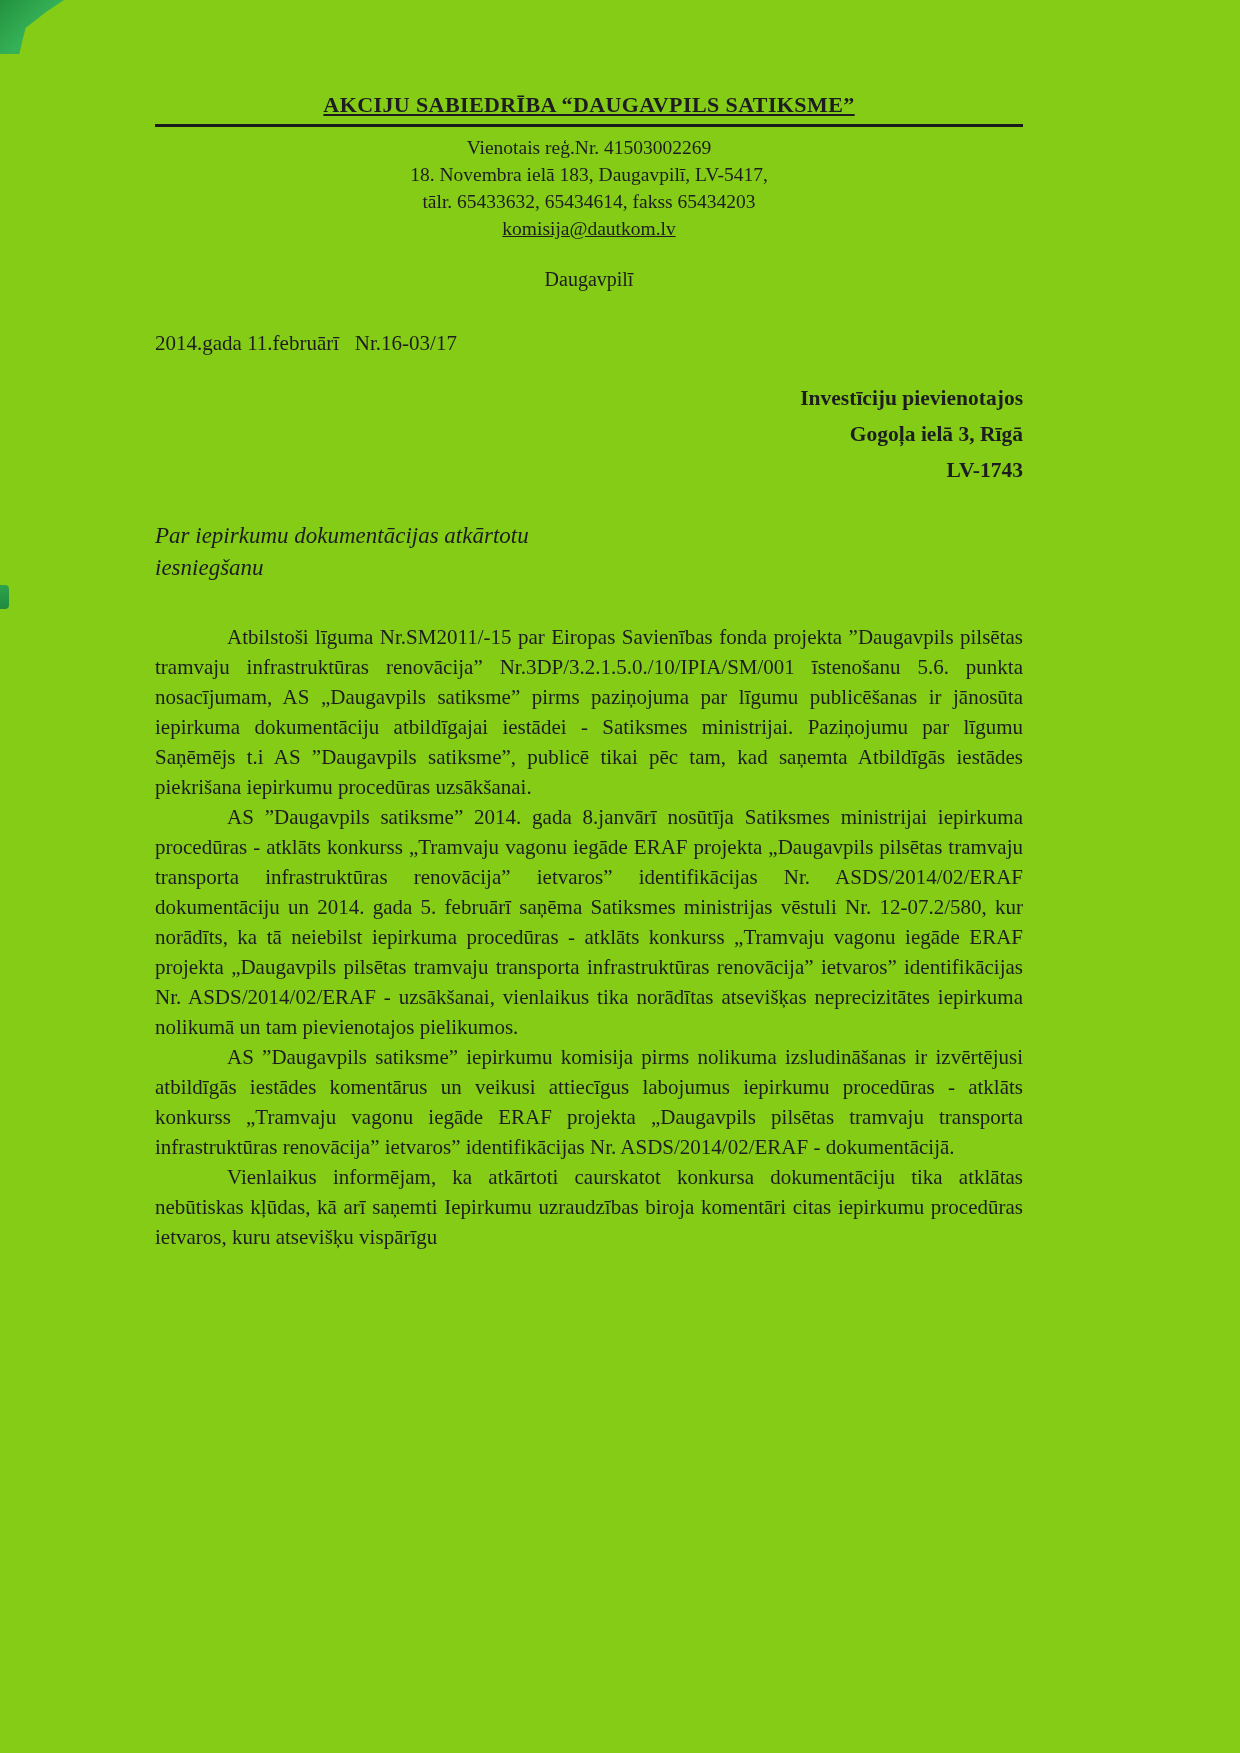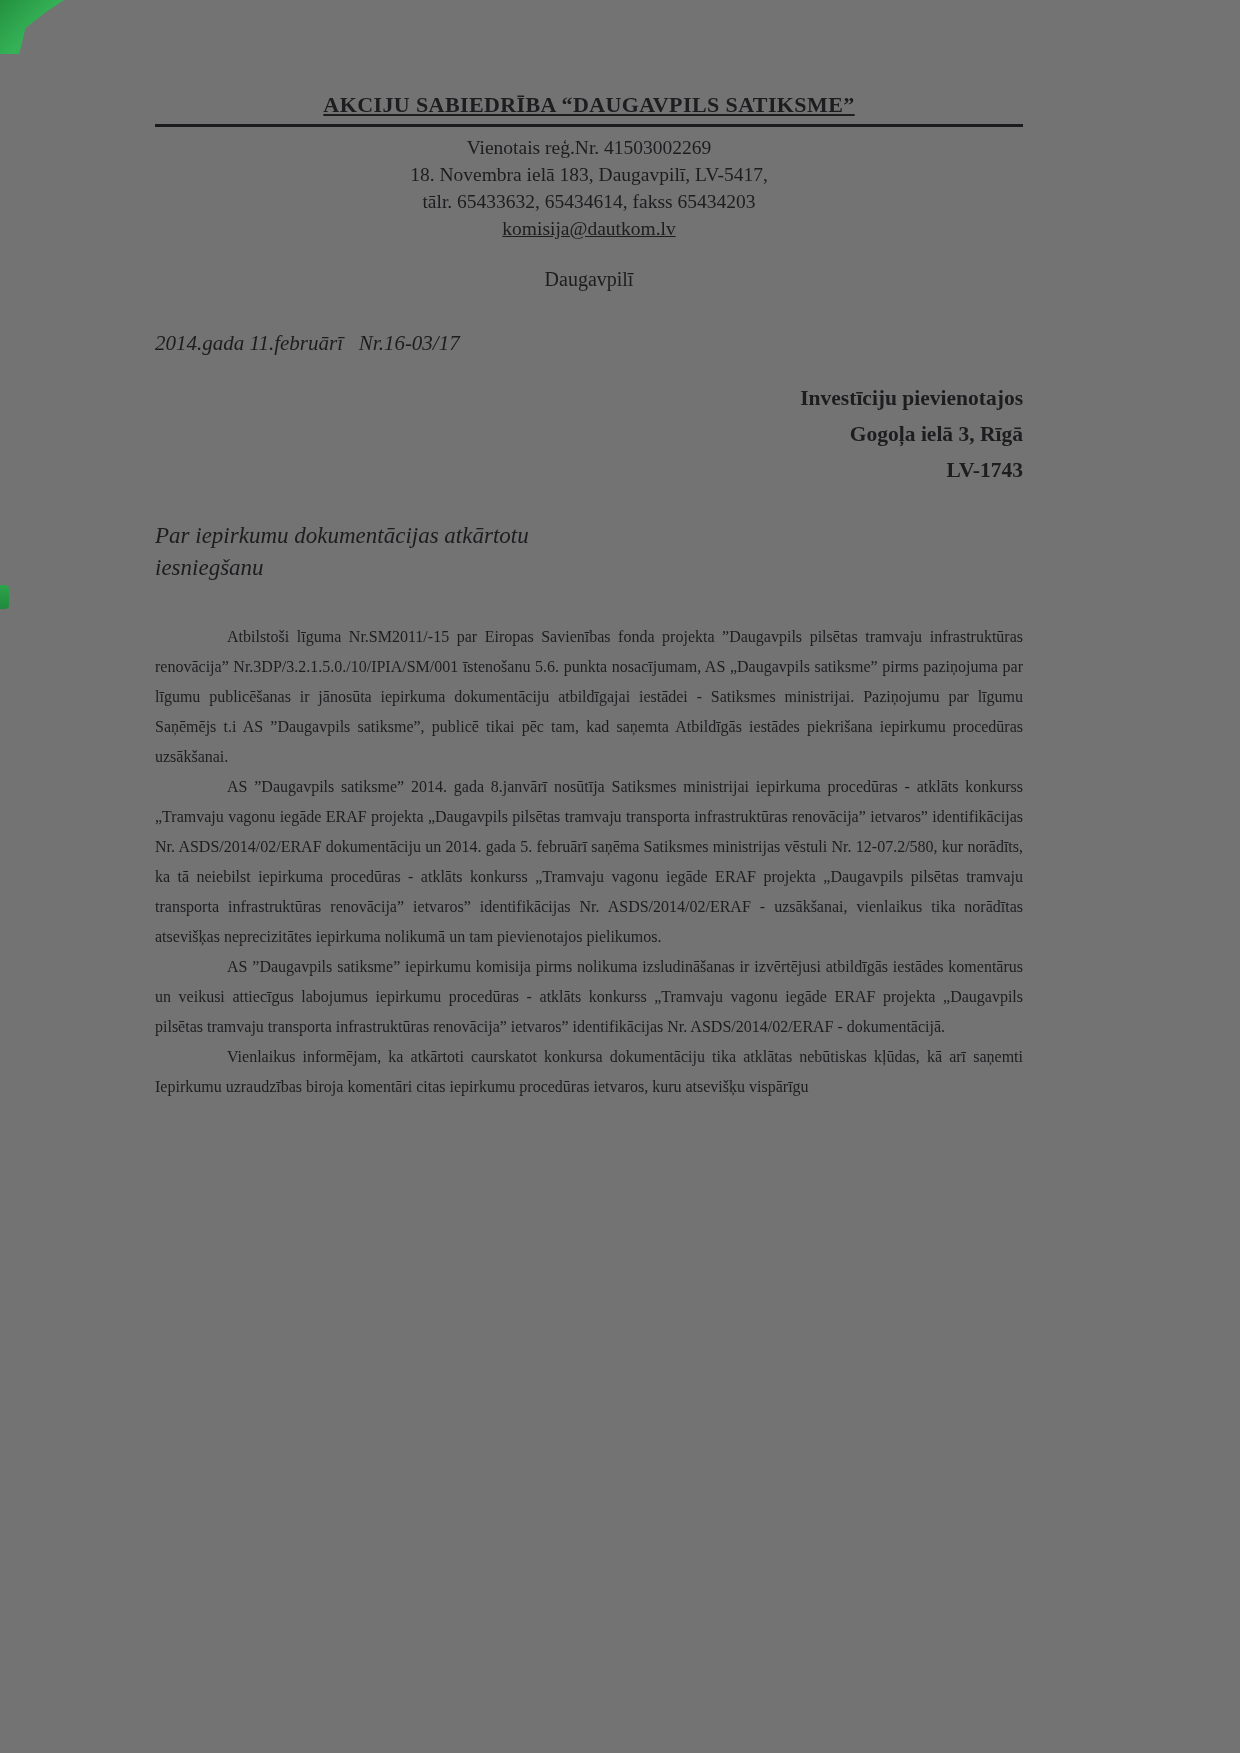--- a/index.html
+++ b/index.html
@@ -2,21 +2,21 @@
 <html><head>
 <meta charset="utf-8">
 <style>
   * { margin: 0; padding: 0; box-sizing: border-box; }
   html, body { background: #d9d9d9; }
   .page {
     position: relative;
     width: 1240px;
     height: 1753px;
     margin: 0 auto;
-    background: #737373;
+    background: #84cc16;
     color: #1d1d20;
     font-family: "Liberation Serif", "DejaVu Serif", serif;
     overflow: hidden;
   }
   
   .artifact { position: absolute; background: #2fa34c; }
   .artifact-top {
     left: 0; top: 0; width: 64px; height: 54px;
     clip-path: polygon(0 0, 100% 0, 72% 22%, 40% 52%, 30% 100%, 0 100%);
     background: linear-gradient(135deg, #23913f 0%, #35b257 55%, #2a9b47 100%);
@@ -38,30 +38,30 @@
     font-size: 22px;
     letter-spacing: 0.4px;
     text-decoration: underline;
     padding-bottom: 6px;
     border-bottom: 3px solid #1b1b1d;
     margin-bottom: 7px;
   }
   .lh-line { font-size: 19.5px; line-height: 27px; }
   .email { text-decoration: underline; }
   .city { text-align: center; margin-top: 26px; font-size: 20px; }
-  .date-line { margin-top: 40px; font-size: 21px; white-space: pre; font-style: italic; }
+  .date-line { margin-top: 40px; font-size: 21px; white-space: pre; }
   .recipient {
     margin-top: 24px;
     text-align: right;
     font-weight: bold;
     font-size: 21.5px;
     line-height: 36px;
   }
   .subject { margin-top: 32px; font-style: italic; font-size: 23px; line-height: 32px; }
-  .body-text { margin-top: 38px; font-size: 16px; line-height: 30px; text-align: justify; }
+  .body-text { margin-top: 38px; font-size: 21px; line-height: 30px; text-align: justify; }
   .body-text p { text-indent: 72px; }
 </style>
 </head>
 <body>
 
 <div class="page">
 
   <div class="artifact artifact-top"></div>
   <div class="artifact artifact-left"></div>
 

